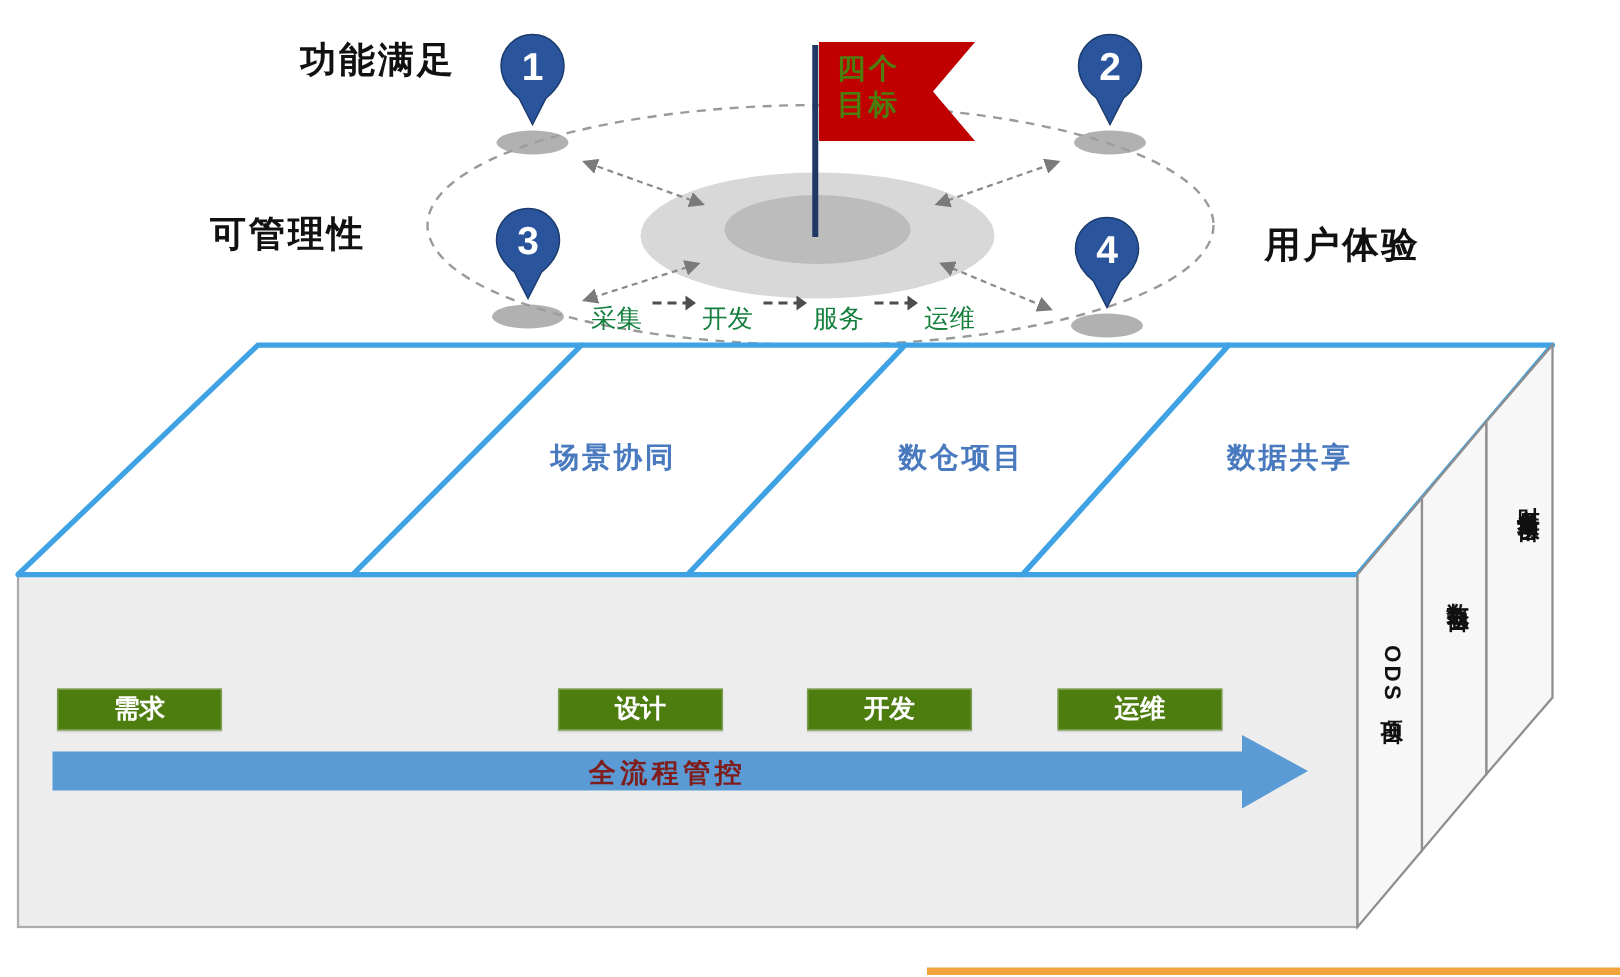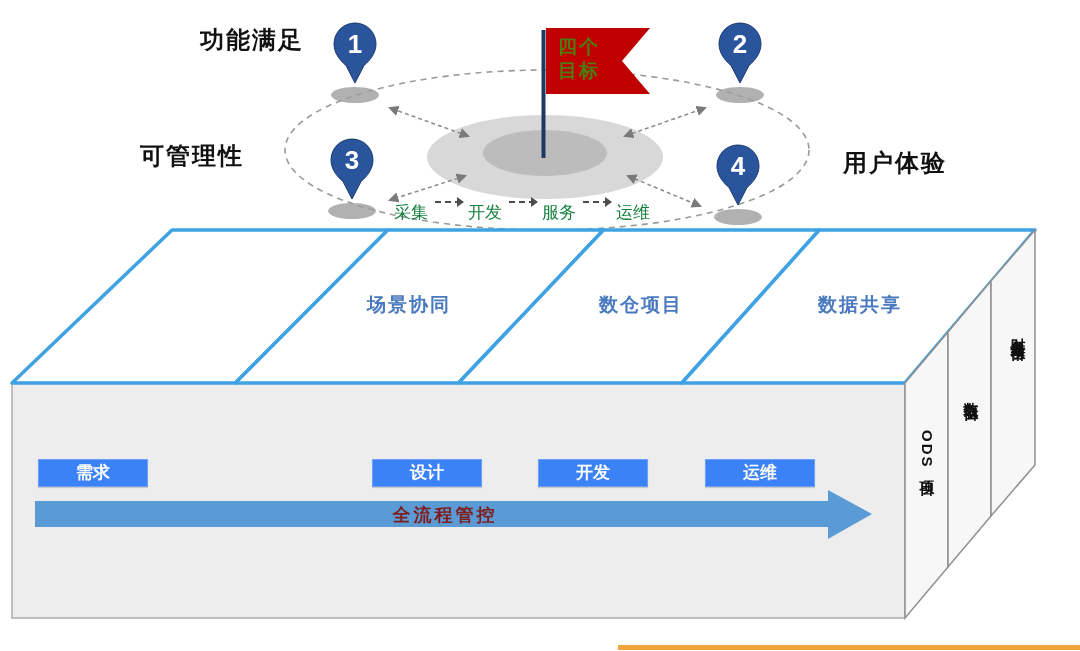--- a/index.html
+++ b/index.html
@@ -41,21 +41,21 @@
     font-size:19px; font-weight:bold; color:#4979BE; letter-spacing:2px; white-space:nowrap;
   }
 
   .strip-label {
     position:absolute; writing-mode:vertical-rl; font-size:15px; font-weight:bold;
     color:#111; letter-spacing:2px;
   }
 
   .stage-btn {
     position:absolute; top:459px; width:110px; height:28px; line-height:28px;
-    text-align:center; background:#3b82f6; color:#fff; font-size:17px; font-weight:bold;
+    text-align:center; background:#4d7c0f; color:#fff; font-size:17px; font-weight:bold;
     box-shadow: inset 0 0 0 1px rgba(255,255,255,.25), 0 1px 1px rgba(0,0,0,.15);
   }
 
   .arrow-label {
     position:absolute; left:290px; top:503px; width:310px; text-align:center;
     color:#7f1d1d; font-size:18px; font-weight:bold; letter-spacing:3px;
   }
 
   .caption {
     position:absolute; left:290px; top:558px; width:210px; text-align:center;

